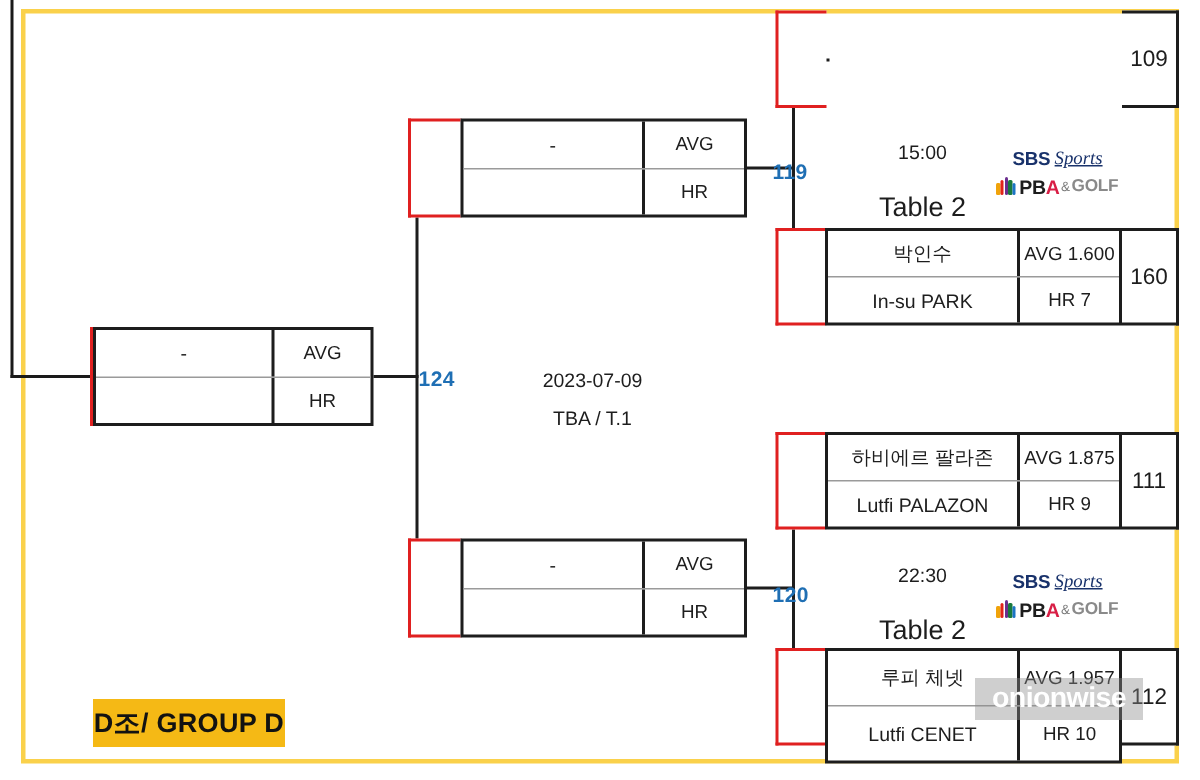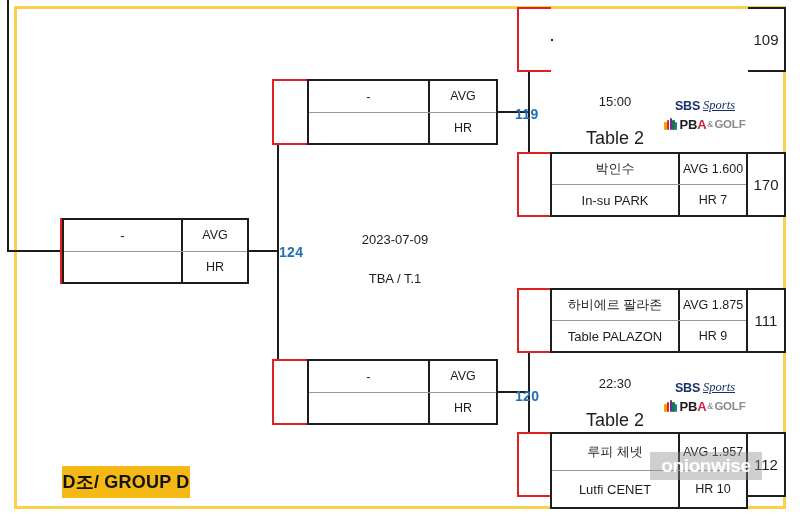--- a/index.html
+++ b/index.html
@@ -77,21 +77,21 @@
   .conn{position:absolute;background:#1d1d1d;}
 
   
   .match-no{
     position:absolute;
     font-size:14px;font-weight:bold;color:#1F6FB4;
     letter-spacing:0.3px;
   }
   .meta-time{position:absolute;font-size:13px;color:#1d1d1d;text-align:center;}
   .meta-table{position:absolute;font-size:18px;color:#1d1d1d;text-align:center;}
-  .meta-date{position:absolute;font-size:13px;color:#1d1d1d;text-align:center;}
+  .meta-date{position:absolute;font-size:13px;color:#1d1d1d;text-align:center;margin-top:14px;}
   .meta-tba{position:absolute;font-size:13px;color:#1d1d1d;text-align:center;}
 
   
   .logo{position:absolute;width:96px;height:38px;}
   .logo .sbs{
     position:absolute;left:0;top:0;width:96px;height:17px;
     display:flex;align-items:center;justify-content:center;
     white-space:nowrap;
   }
   .logo .sbs b{
@@ -224,21 +224,21 @@
   <div class="card" style="left:550px;top:152px;width:198px;height:65px;">
     <div class="row top">
       <div class="cell-name">박인수</div>
       <div class="cell-stat">AVG 1.600</div>
     </div>
     <div class="row">
       <div class="cell-name">In-su PARK</div>
       <div class="cell-stat">HR 7</div>
     </div>
   </div>
-  <div class="board-no" style="left:748px;top:152px;width:38px;height:65px;">170</div>
+  <div class="board-no" style="left:748px;top:152px;width:38px;height:65px;">160</div>
 
   <div class="red-stub" style="left:272px;top:359px;width:36px;height:66px;"></div>
 
   <div class="card" style="left:307px;top:359px;width:191px;height:66px;">
     <div class="row top">
       <div class="cell-name">-</div>
       <div class="cell-stat">AVG</div>
     </div>
     <div class="row">
       <div class="cell-name"></div>
@@ -275,21 +275,21 @@
     </div>
   </div>
 
   <div class="red-stub" style="left:517px;top:288px;width:34px;height:65px;"></div>
   <div class="card" style="left:550px;top:288px;width:198px;height:65px;">
     <div class="row top">
       <div class="cell-name">하비에르 팔라존</div>
       <div class="cell-stat">AVG 1.875</div>
     </div>
     <div class="row">
-      <div class="cell-name">Table PALAZON</div>
+      <div class="cell-name">Lutfi PALAZON</div>
       <div class="cell-stat">HR 9</div>
     </div>
   </div>
   <div class="board-no" style="left:748px;top:288px;width:38px;height:65px;">111</div>
 
   <div class="red-stub" style="left:517px;top:432px;width:34px;height:65px;"></div>
   <div class="card" style="left:550px;top:432px;width:198px;height:77px;">
     <div class="row top">
       <div class="cell-name">루피 체넷</div>
       <div class="cell-stat">AVG 1.957</div>

